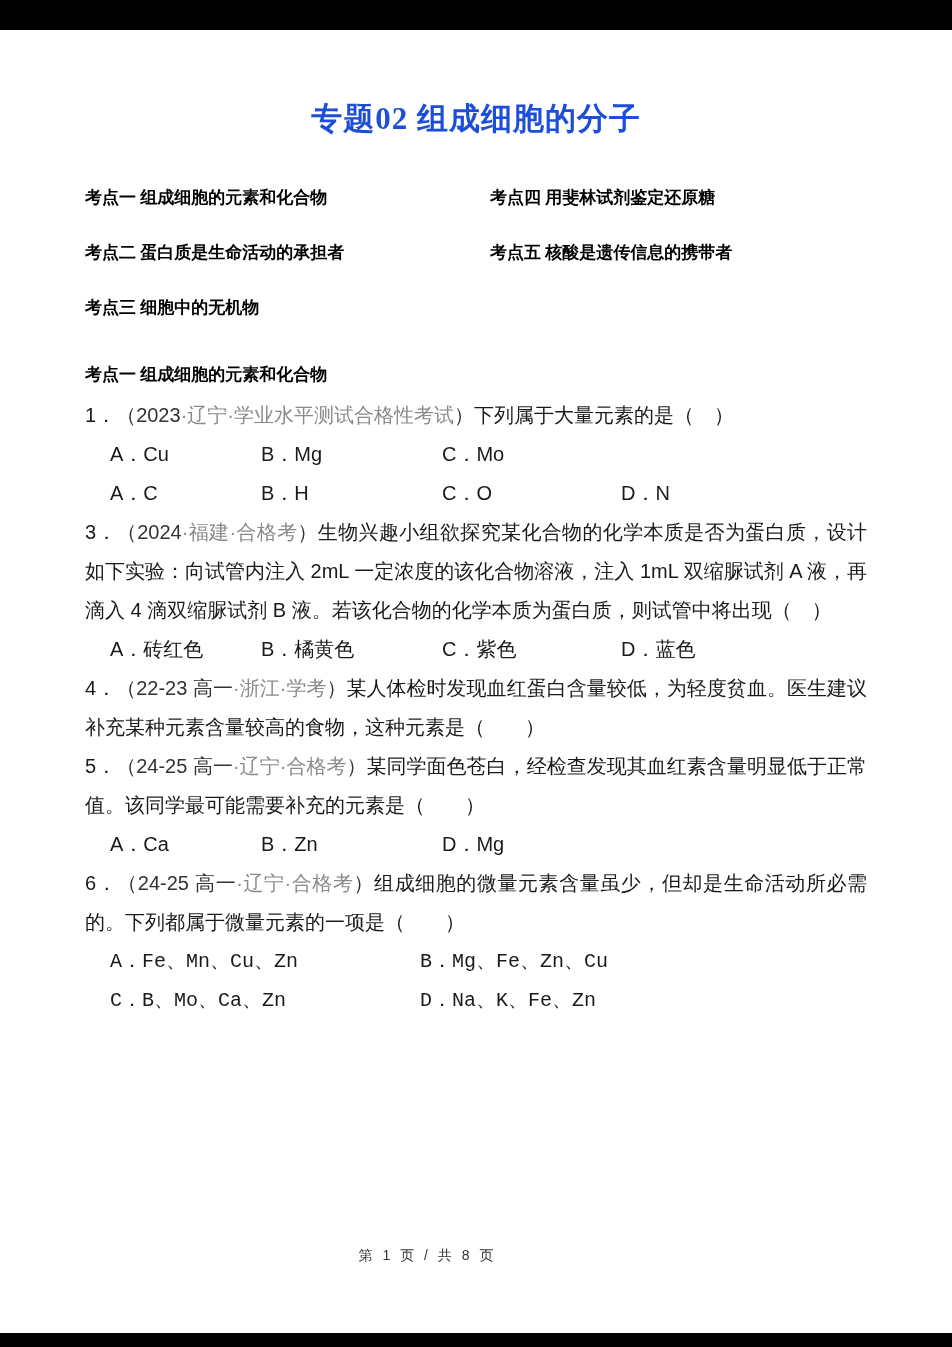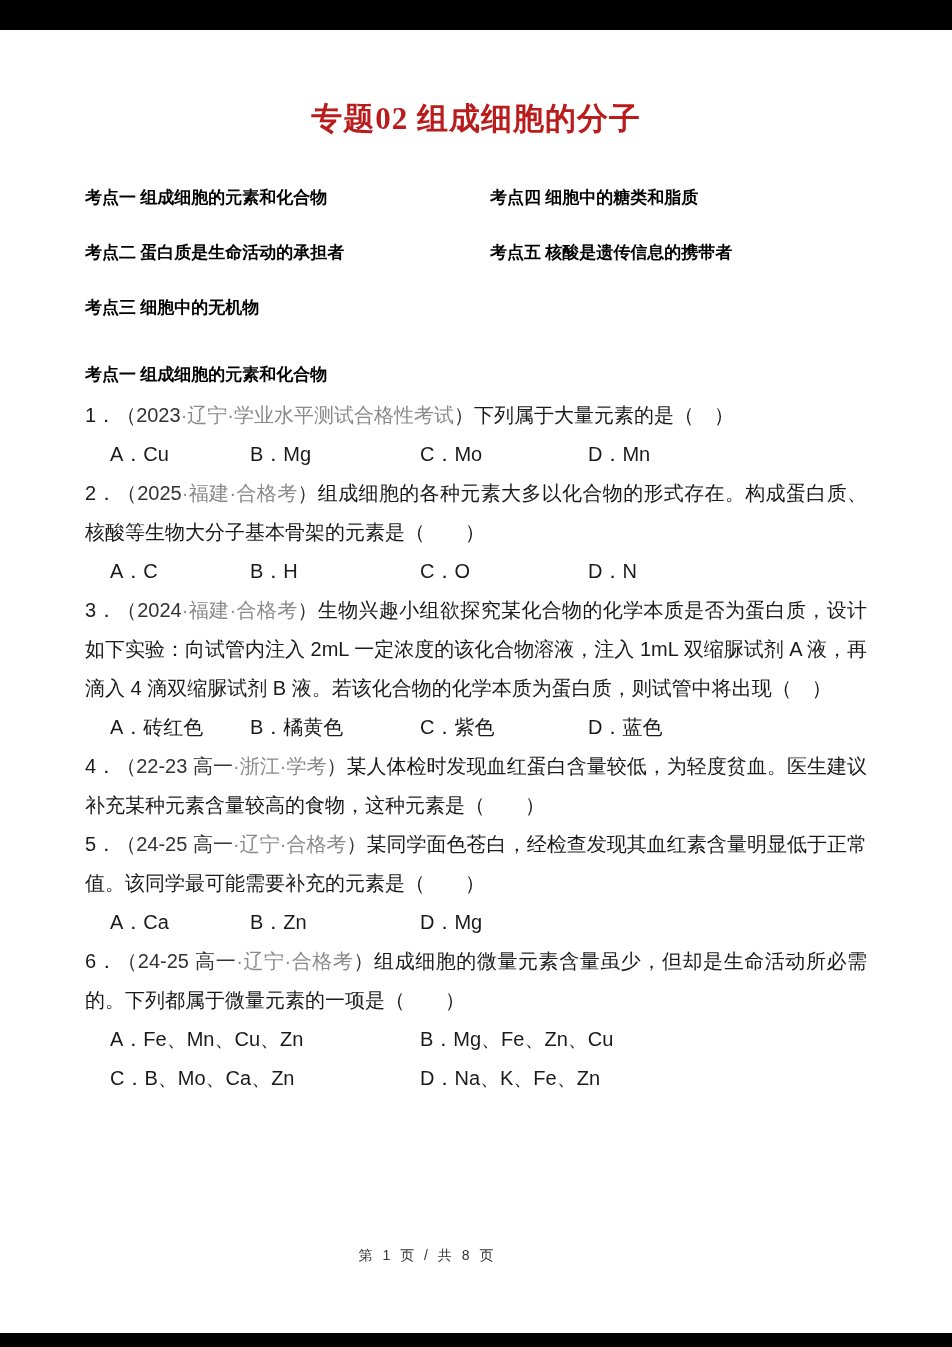--- a/index.html
+++ b/index.html
@@ -19,21 +19,21 @@
   }
   .content {
     position:absolute; top:30px; left:85px; width:782px;
   }
   .doc-title {
     margin-top:68px;
     text-align:center;
     font-family:"Liberation Serif","DejaVu Serif",serif;
     font-weight:bold;
     font-size:31px;
-    color:#b91c1c;
+    color:#1d4ed8;
     letter-spacing:1px;
   }
   .toc {
     margin-top:46px;
     display:grid;
     grid-template-columns:405px auto;
     row-gap:32px;
     font-family:"Liberation Serif","DejaVu Serif",serif;
     font-weight:bold;
     font-size:17px;
@@ -49,22 +49,22 @@
   .questions {
     margin-top:10px;
     font-size:20px;
     line-height:39px;
     color:#1a1a1a;
   }
   .stem { text-align:justify; }
   .src-dark { color:#333333; }
   .src-gray { color:#8a8a8a; }
   .opts { padding-left:25px; }
-  .opts.row4 { display:grid; grid-template-columns:140px 170px 168px auto; }
-  .opts.row2 { display:grid; grid-template-columns:310px auto; }
+  .opts.row4 { display:grid; grid-template-columns:140px 170px 168px auto;gap:11px; }
+  .opts.row2 { display:grid; grid-template-columns:310px auto;font-family:Liberation Mono, monospace; }
   .opts.col1 { display:block; }
   .opts.col1 .opt { display:block; }
   .em-dots {
     -webkit-text-emphasis:filled dot;
     -webkit-text-emphasis-position:under;
     text-emphasis:filled dot;
     text-emphasis-position:under right;
   }
   .footer {
     position:absolute;
@@ -81,43 +81,41 @@
 <body>
 
 <div class="bar-top"></div>
 
 <div class="content">
 
   <h1 class="doc-title">专题02 组成细胞的分子</h1>
 
   <div class="toc">
     <span>考点一 组成细胞的元素和化合物</span>
-    <span>考点四 细胞中的糖类和脂质</span>
+    <span>考点四 用斐林试剂鉴定还原糖</span>
     <span>考点二 蛋白质是生命活动的承担者</span>
     <span>考点五 核酸是遗传信息的携带者</span>
     <span>考点三 细胞中的无机物</span>
     <span></span>
   </div>
 
   <div class="section-header">考点一 组成细胞的元素和化合物</div>
 
   <div class="questions">
 
     <div class="question">
       <p class="stem"><span>1．</span><span class="src-dark">（2023</span><span class="src-gray">·辽宁·学业水平测试合格性考试</span><span class="src-dark">）</span><span>下列属于大量元素的是（　）</span></p>
       <div class="opts row4">
         <span class="opt">A．Cu</span>
         <span class="opt">B．Mg</span>
         <span class="opt">C．Mo</span>
-        <span class="opt">D．Mn</span>
       </div>
     </div>
 
     <div class="question">
-      <p class="stem"><span>2．</span><span class="src-dark">（2025</span><span class="src-gray">·福建·合格考</span><span class="src-dark">）</span><span>组成细胞的各种元素大多以化合物的形式存在。构成蛋白质、核酸等生物大分子基本骨架的元素是（　　）</span></p>
       <div class="opts row4">
         <span class="opt">A．C</span>
         <span class="opt">B．H</span>
         <span class="opt">C．O</span>
         <span class="opt">D．N</span>
       </div>
     </div>
 
     <div class="question">
       <p class="stem"><span>3．</span><span class="src-dark">（2024</span><span class="src-gray">·福建·合格考</span><span class="src-dark">）</span><span>生物兴趣小组欲探究某化合物的化学本质是否为蛋白质，设计如下实验：向试管内注入 2mL 一定浓度的该化合物溶液，注入 1mL 双缩脲试剂 A 液，再滴入 4 滴双缩脲试剂 B 液。若该化合物的化学本质为蛋白质，则试管中将出现（　）</span></p>

